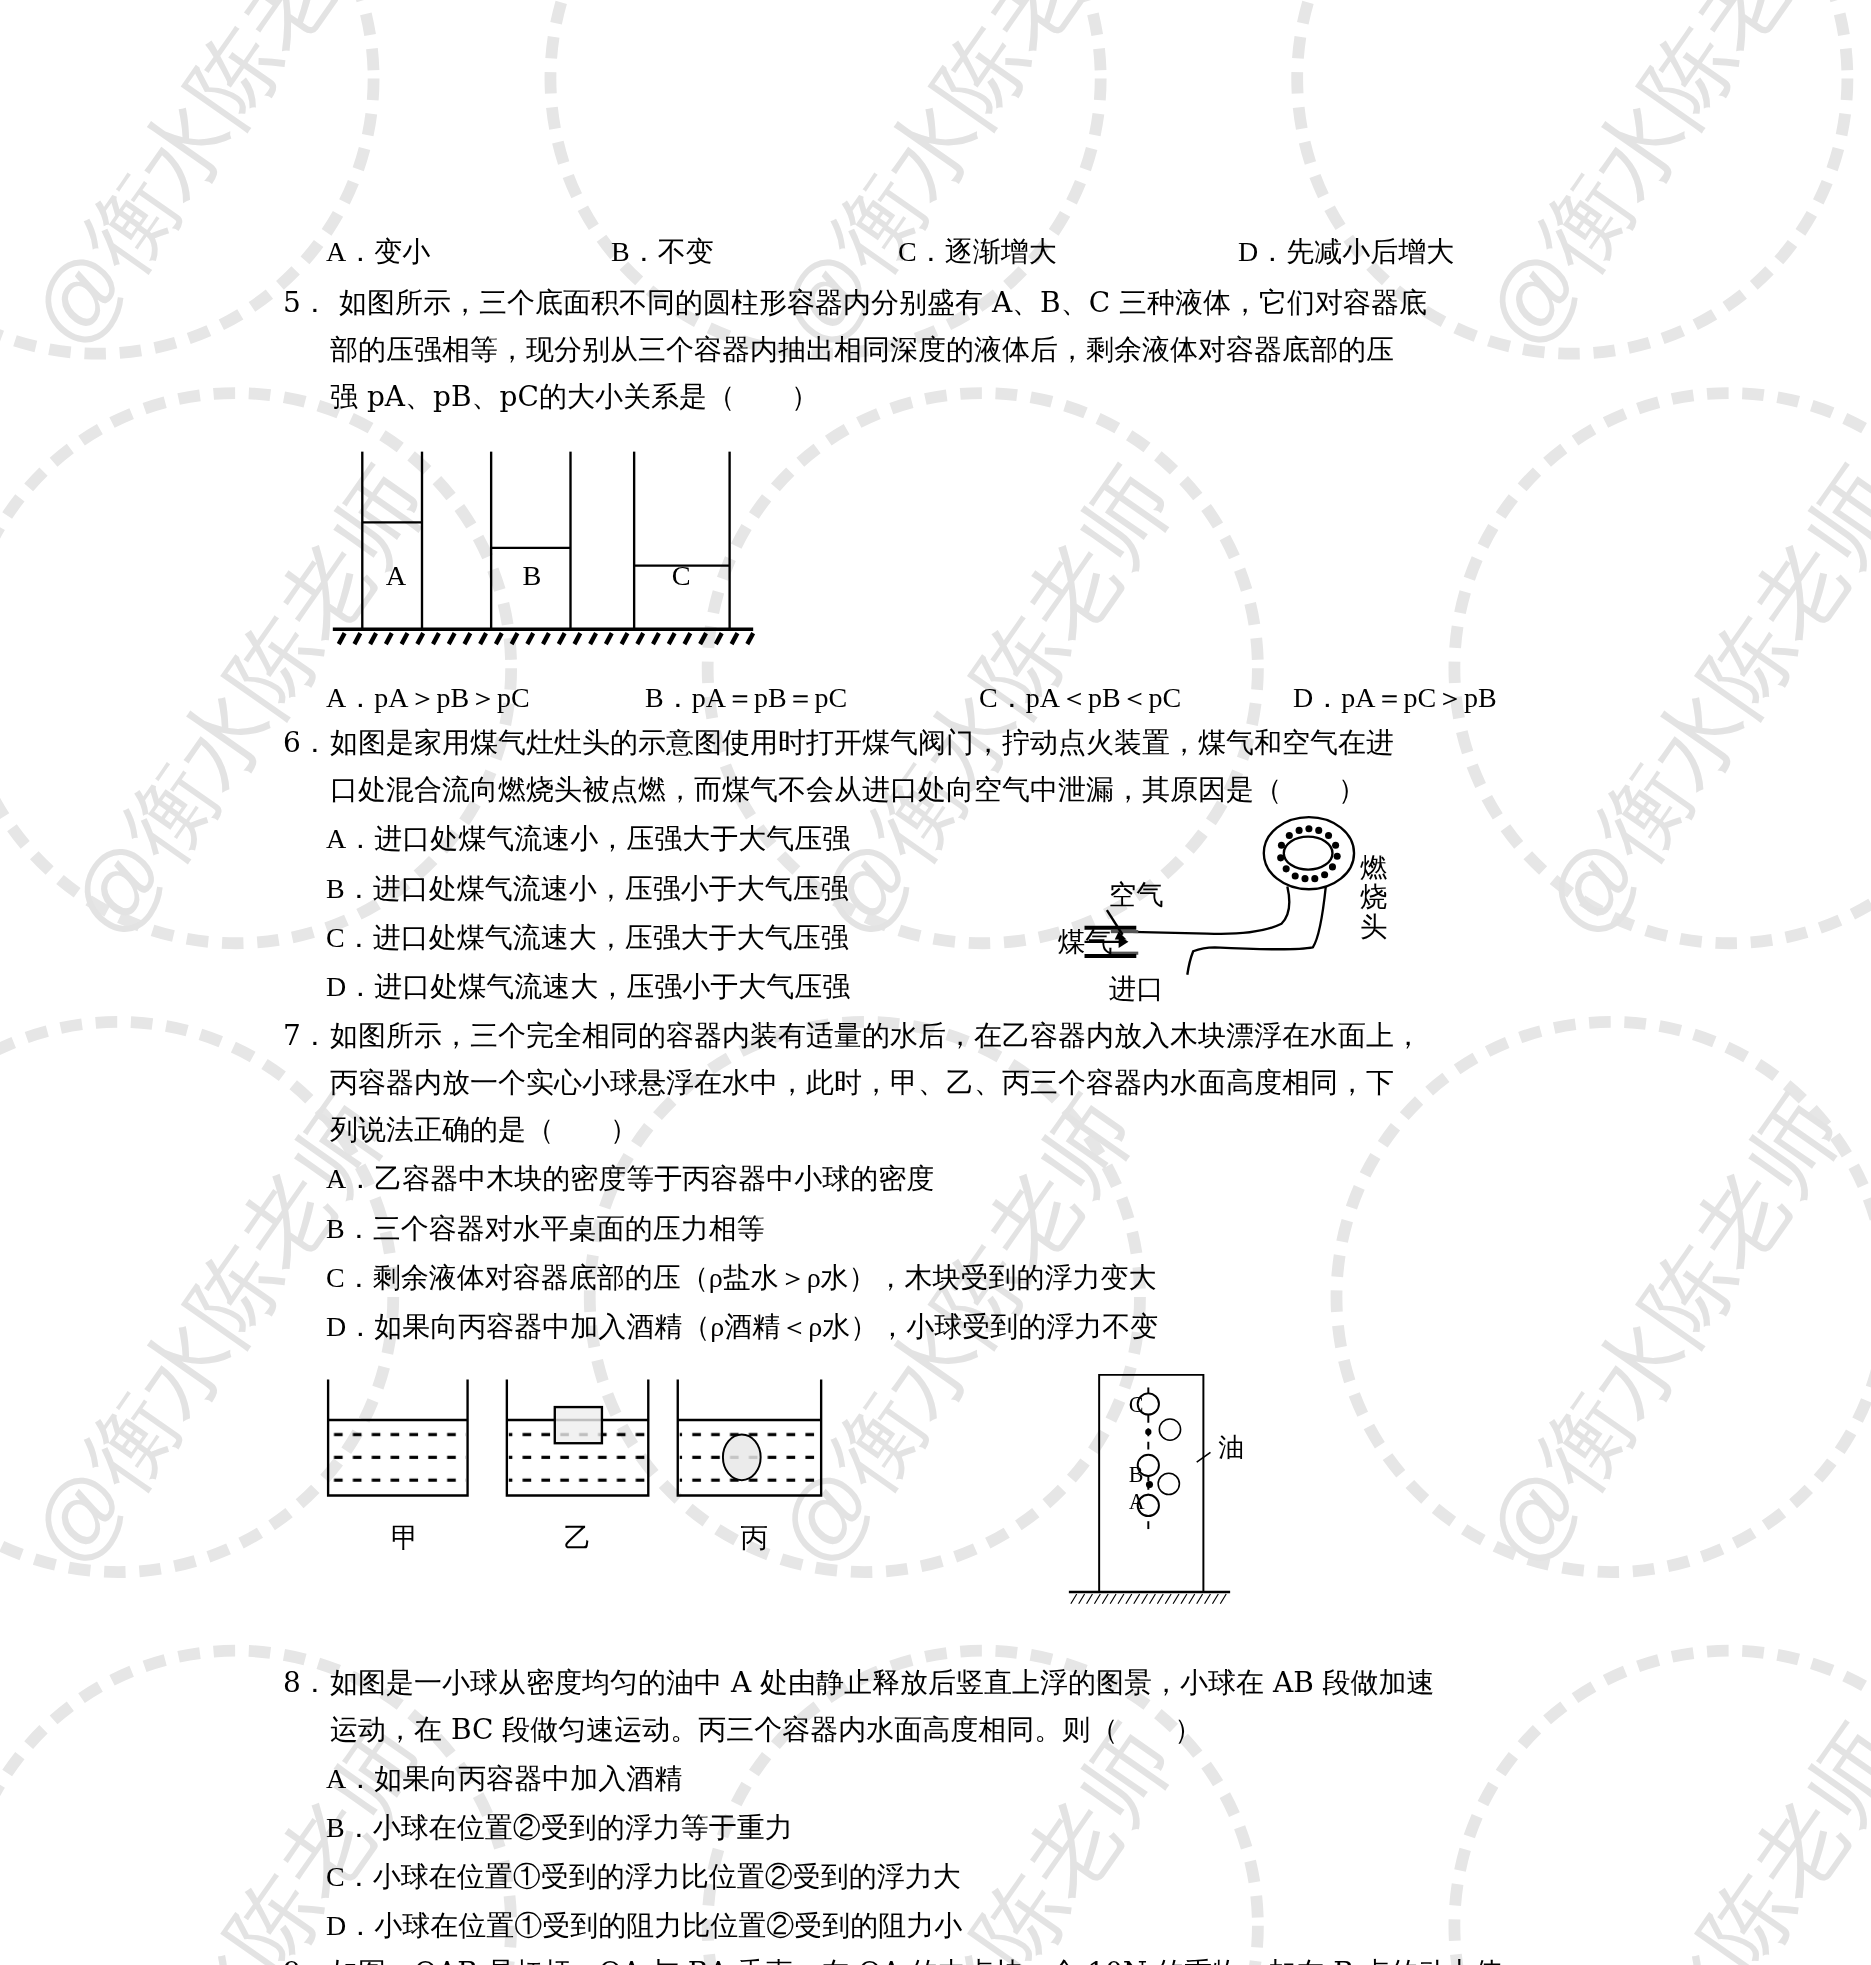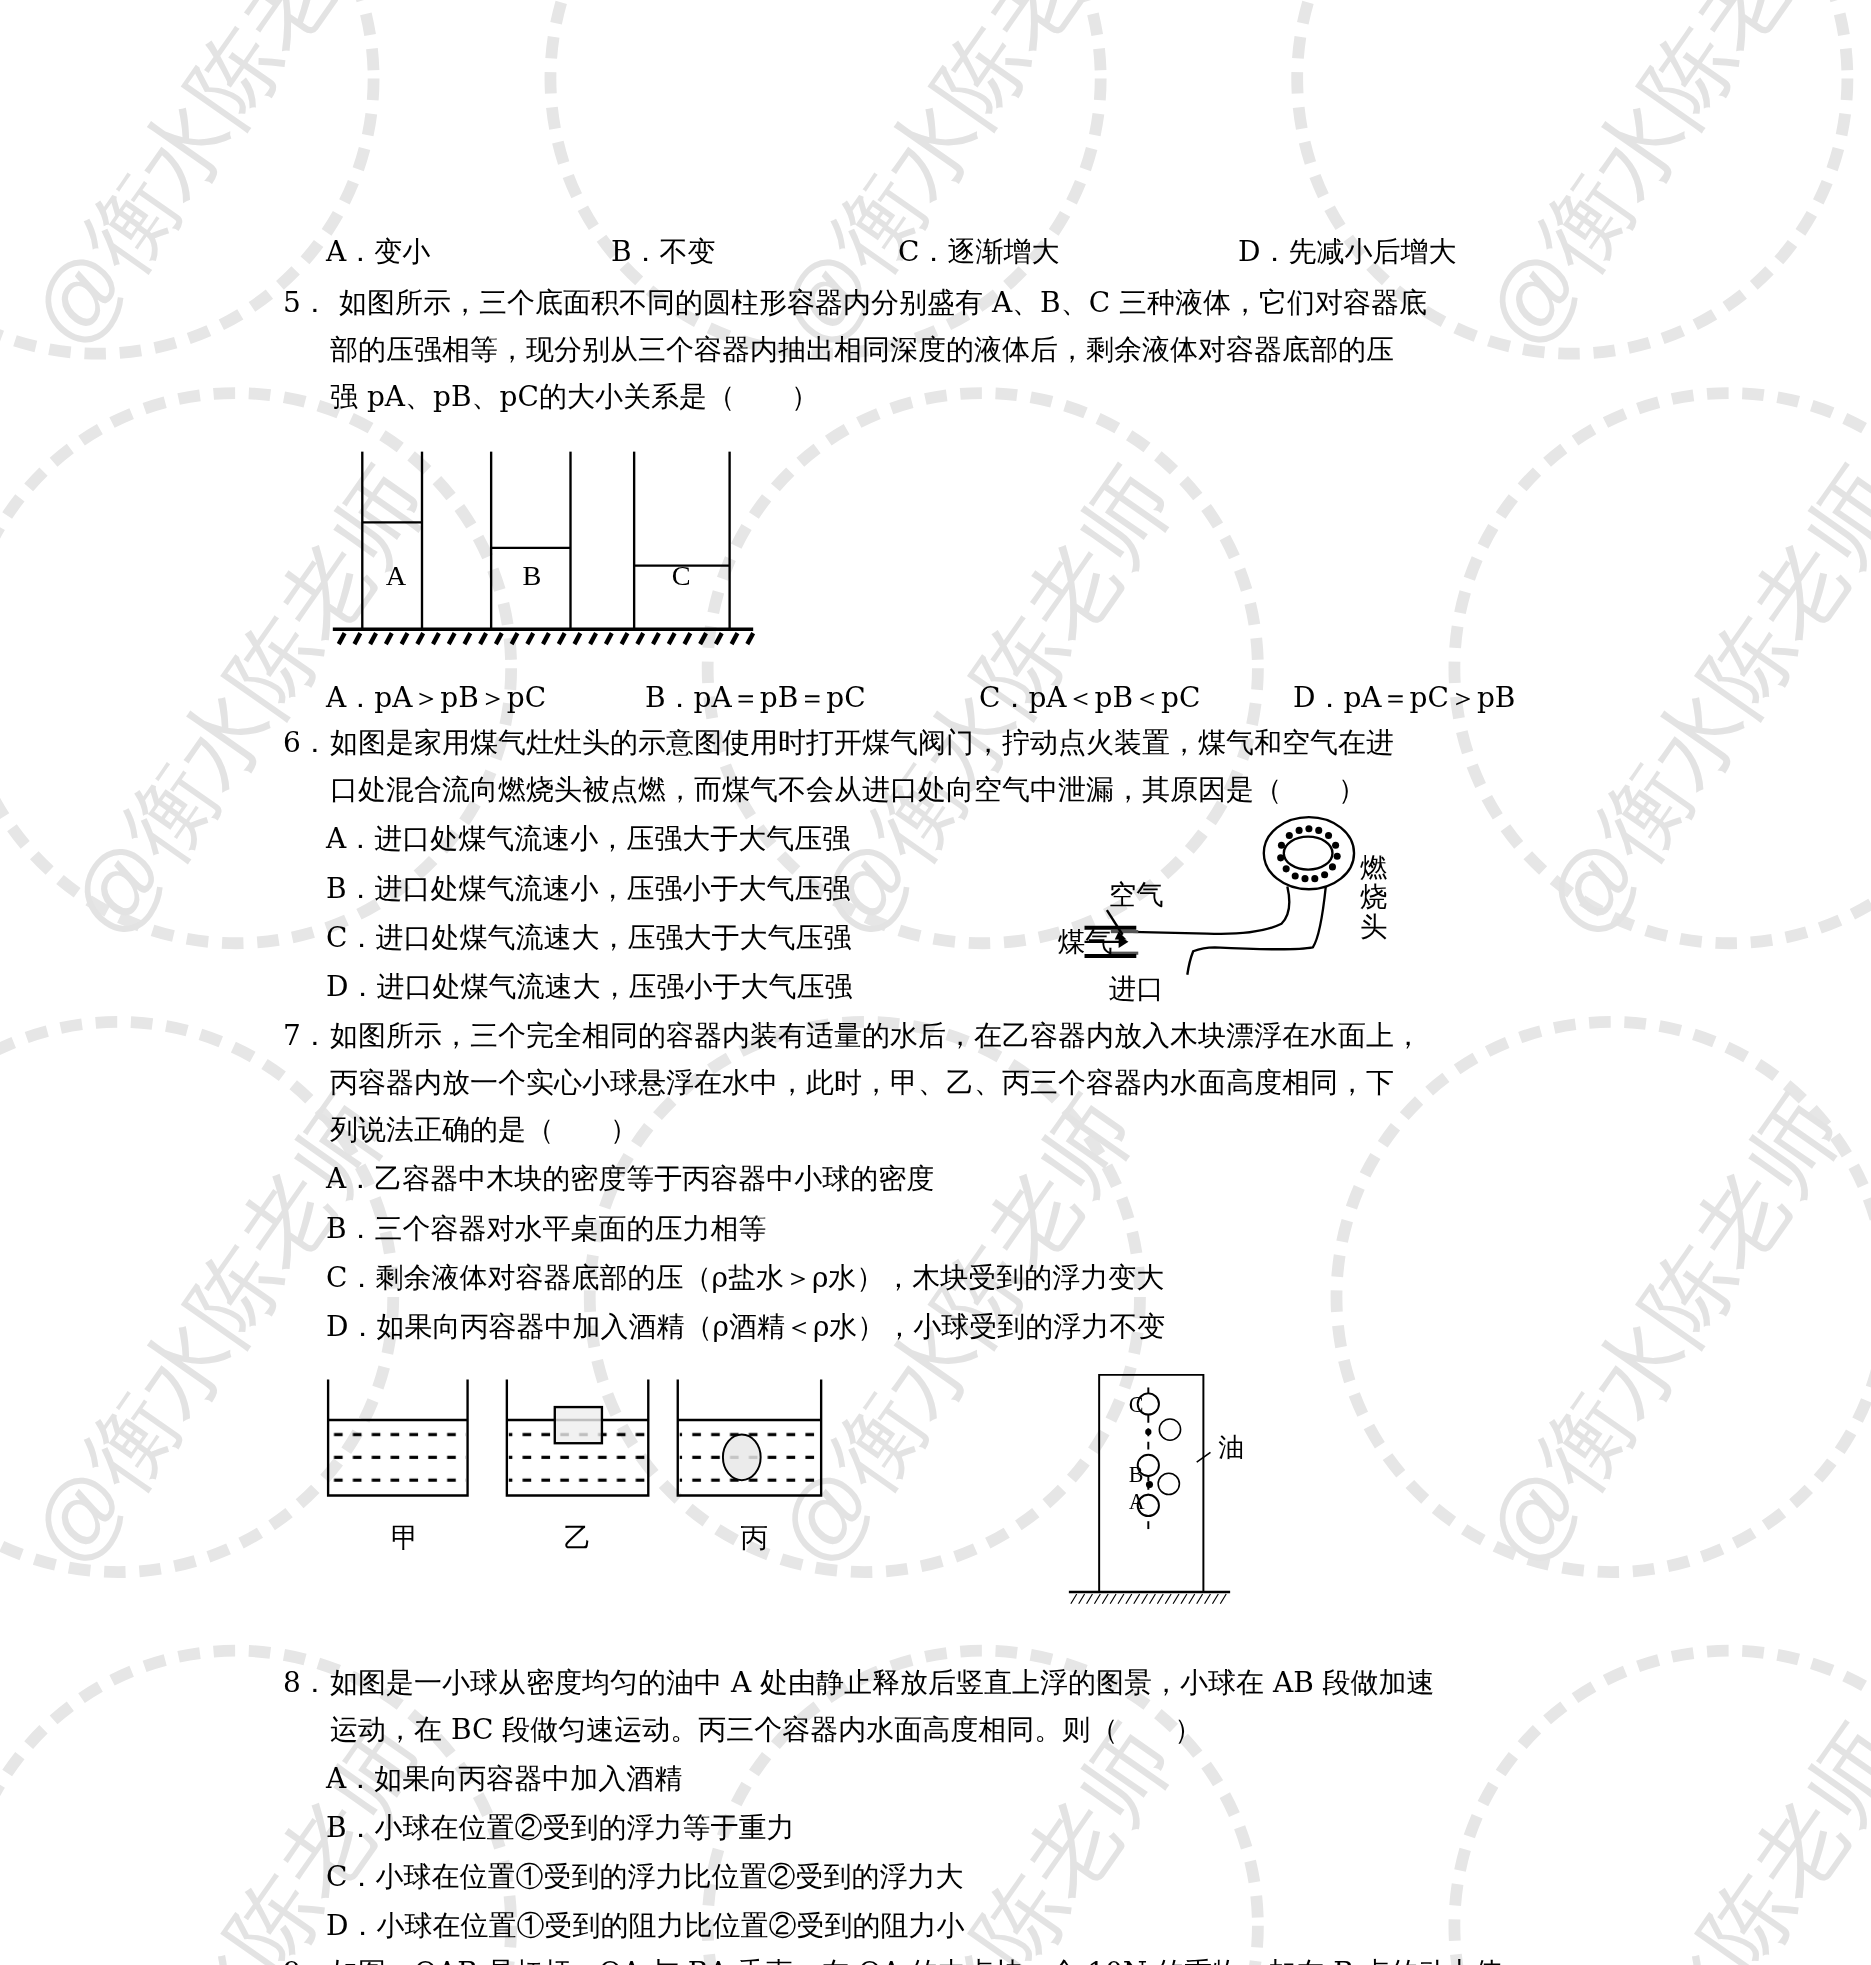--- a/index.html
+++ b/index.html
@@ -1,21 +1,21 @@
 <!DOCTYPE html>
 <html style="font-size:6.3px"><head>
 <meta charset="utf-8">
 <style>
   html, body { margin:0; padding:0; background:#ffffff; }
   body { width:1872px; height:2647px; position:relative; overflow:hidden;
          font-family:"DejaVu Serif","Liberation Serif",serif; color:#000; }
   .wm { position:absolute; left:0; top:0; width:1872px; height:2647px; pointer-events:none; z-index:0; }
   .page { position:absolute; left:0; top:0; width:1872px; height:2647px; z-index:1; }
   .line { position:absolute; font-size:28px; line-height:39px; white-space:nowrap; }
-  .opt { position:absolute; font-size:28px; line-height:39px; white-space:nowrap; }
+  .opt { position:absolute; font-size:28px; line-height:39px; white-space:nowrap;font-family:Liberation Serif, serif; }
   .fig { position:absolute; }
 </style>
 </head>
 <body>
 
 <svg class="wm" viewBox="0 0 4762 6735">
   <g fill="none" stroke="#e6e6e6" stroke-width="30" stroke-dasharray="55 35">
     <circle cx="250" cy="200" r="700"></circle>
       <circle cx="2100" cy="200" r="700"></circle>
       <circle cx="4000" cy="200" r="700"></circle>

